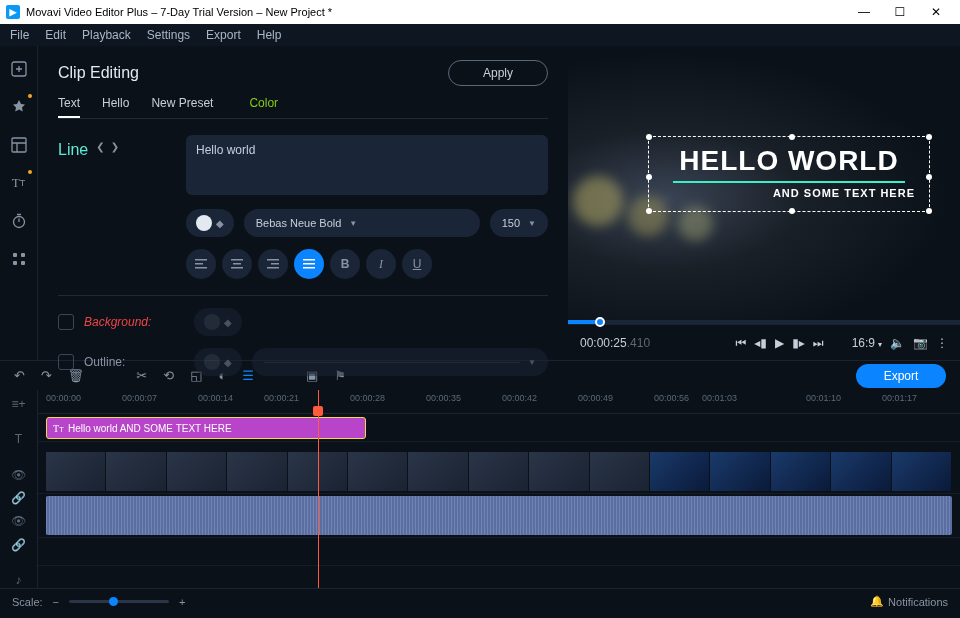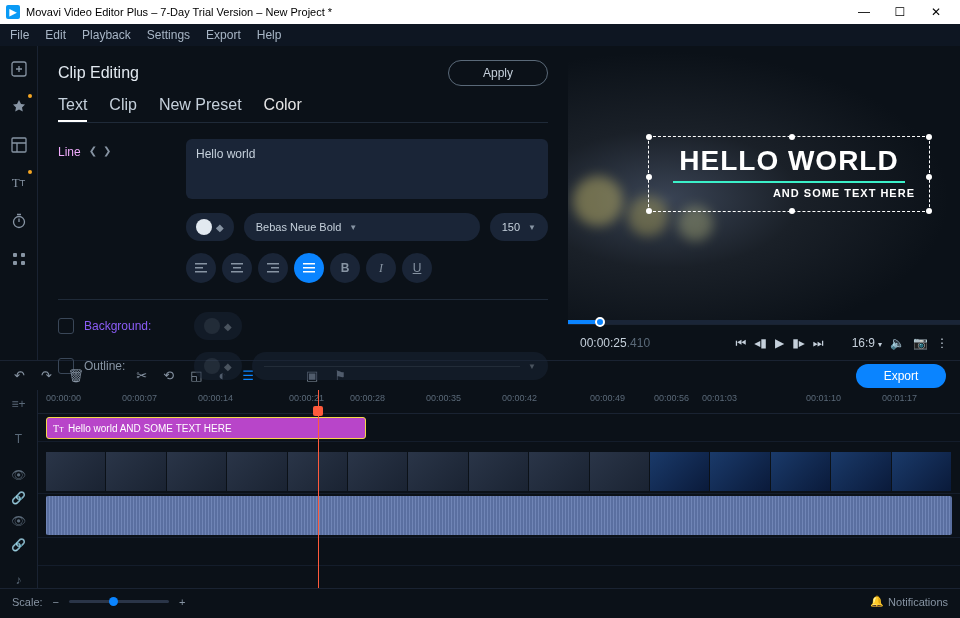--- a/index.html
+++ b/index.html
@@ -11,26 +11,26 @@
 .menubar { height: 22px; background: #0e1622; display: flex; align-items: center; padding: 0 10px; gap: 16px; font-size: 12px; }
 .menubar span { color: #a8b6c6; cursor: pointer; }
 .main { display: flex; height: 314px; }
 .side { width: 38px; background: #0b1118; display: flex; flex-direction: column; align-items: center; padding-top: 10px; gap: 12px; border-right: 1px solid #1a2332; }
 .side .sbtn { width: 26px; height: 26px; border-radius: 6px; display: flex; align-items: center; justify-content: center; color: #8794a3; cursor: pointer; position: relative; font-size: 13px; }
 .side .sbtn.dot::after { content:""; position:absolute; top:0; right:0; width:4px; height:4px; background:#f5a623; border-radius:50%; }
 .panel { width: 530px; padding: 14px 20px 8px 20px; background: #0b1118; }
 .panel-header { display:flex; align-items:center; justify-content:space-between; margin-bottom:10px; }
 .panel-title { font-size: 16px; font-weight: 500; color: #e2e9f0; }
 .apply-btn { width: 100px; height: 26px; border: 1px solid #5a6978; background: transparent; color: #c5d0db; border-radius: 14px; cursor: pointer; font-size: 12px; }
-.tabs { display: flex; gap: 22px; border-bottom: 1px solid #1f2a38; margin-bottom: 16px; font-size: 16px; }
+.tabs { display: flex; gap: 22px; border-bottom: 1px solid #1f2a38; margin-bottom: 16px; font-size: 12px; }
 .tabs span { padding-bottom: 6px; color: #c5d0db; cursor: pointer; }
 .tabs span.active { border-bottom: 2px solid #fff; }
-.tabs span.disabled { color: #e5e5e5; }
+.tabs span.disabled { color: #84cc16; margin-left: 14px; }
 .row { display: flex; align-items: flex-start; margin-bottom: 14px; }
-.row-label { width: 60px; font-size: 12px; color: #f0abfc; padding-top: 6px; }
+.row-label { width: 60px; font-size: 16px; color: #5eead4; padding-top: 6px; }
 .nav-arrows { display:flex; gap:6px; align-items:center; padding-top:6px; color:#8794a3; font-size:10px; }
 .nav-arrows span { cursor:pointer; }
 .textarea { flex:1; min-height: 60px; background: #1a2537; border-radius: 6px; padding: 8px 10px; color: #c5d0db; font-size: 12px; border:none; resize:none; }
 .ctrl-row { display:flex; gap:10px; align-items:center; margin-bottom: 12px; padding-left: 128px; }
 .pill { height: 28px; background: #1a2537; border-radius: 14px; display:flex; align-items:center; padding: 0 10px; cursor:pointer; font-size:11px; color:#8794a3; }
 .pill .knob { width: 16px; height:16px; background:#e2e9f0; border-radius:50%; margin-right:4px; }
 .dropdown { height:28px; background:#1a2537; border-radius:14px; display:flex; align-items:center; padding:0 12px; color:#c5d0db; font-size:11px; cursor:pointer; gap:8px; }
 .dropdown .chev { font-size:8px; color:#8794a3; }
 .icon-row { display:flex; gap:6px; padding-left:128px; margin-bottom: 16px; }
 .ibtn { width:30px; height:30px; border-radius:15px; background:#1a2537; display:flex; align-items:center; justify-content:center; cursor:pointer; color:#8794a3; font-size:12px; }
@@ -141,21 +141,21 @@
       </div>
   </div>
 
   <div class="panel">
     <div class="panel-header">
       <div class="panel-title">Clip Editing</div>
       <button class="apply-btn">Apply</button>
     </div>
     <div class="tabs">
       <span class="active">Text</span>
-      <span>Clip</span>
+      <span>Hello</span>
       <span>New Preset</span>
       <span class="disabled">Color</span>
     </div>
     <div class="row">
       <div style="display:flex; gap:8px; width:128px; align-items:flex-start;">
         <div class="row-label" style="width:auto;">Line</div>
         <div class="nav-arrows">
           <span>❮</span>
           <span>❯</span>
         </div>
@@ -205,21 +205,21 @@
             <rect y="8" width="12" height="1.5"></rect>
           </svg>
         </div>
       <div class="ibtn bold">B</div>
       <div class="ibtn italic">I</div>
       <div class="ibtn underline">U</div>
     </div>
     <div class="divider"></div>
     <div class="check-row">
       <div class="checkbox"></div>
-      <div style="width:100px; color:#8b5cf6;">Background:</div>
+      <div style="width:100px; color:#ef4444;font-style:italic;">Background:</div>
       <div class="pill" style="opacity:.5;">
           <div class="knob" style="background:#3a4758;"></div>
           <span style="font-size:10px;">◆</span>
         </div>
     </div>
     <div class="check-row">
       <div class="checkbox"></div>
       <div style="width:100px; color:#8794a3;">Outline:</div>
       <div class="pill" style="opacity:.5;">
           <div class="knob" style="background:#3a4758;"></div>
@@ -299,25 +299,25 @@
     <div class="tsbtn">👁</div>
     <div class="tsbtn">🔗</div>
     <div style="height:6px;"></div>
     <div class="tsbtn">♪</div>
   </div>
   <div class="tl-main">
     <div class="ruler">
       <span style="left:8px">00:00:00</span>
       <span style="left:84px">00:00:07</span>
       <span style="left:160px">00:00:14</span>
-      <span style="left:251px">00:00:21</span>
+      <span style="left:226px">00:00:21</span>
       <span style="left:312px">00:00:28</span>
       <span style="left:388px">00:00:35</span>
       <span style="left:464px">00:00:42</span>
-      <span style="left:552px">00:00:49</span>
+      <span style="left:540px">00:00:49</span>
       <span style="left:616px">00:00:56</span>
       <span style="left:664px">00:01:03</span>
       <span style="left:768px">00:01:10</span>
       <span style="left:844px">00:01:17</span>
     </div>
     <div class="playhead"></div>
     <div class="track">
       <div class="text-clip">
         <span style="font-family:serif;">T<span style="font-size:8px">T</span></span>
         <span>Hello world AND SOME TEXT HERE</span>

